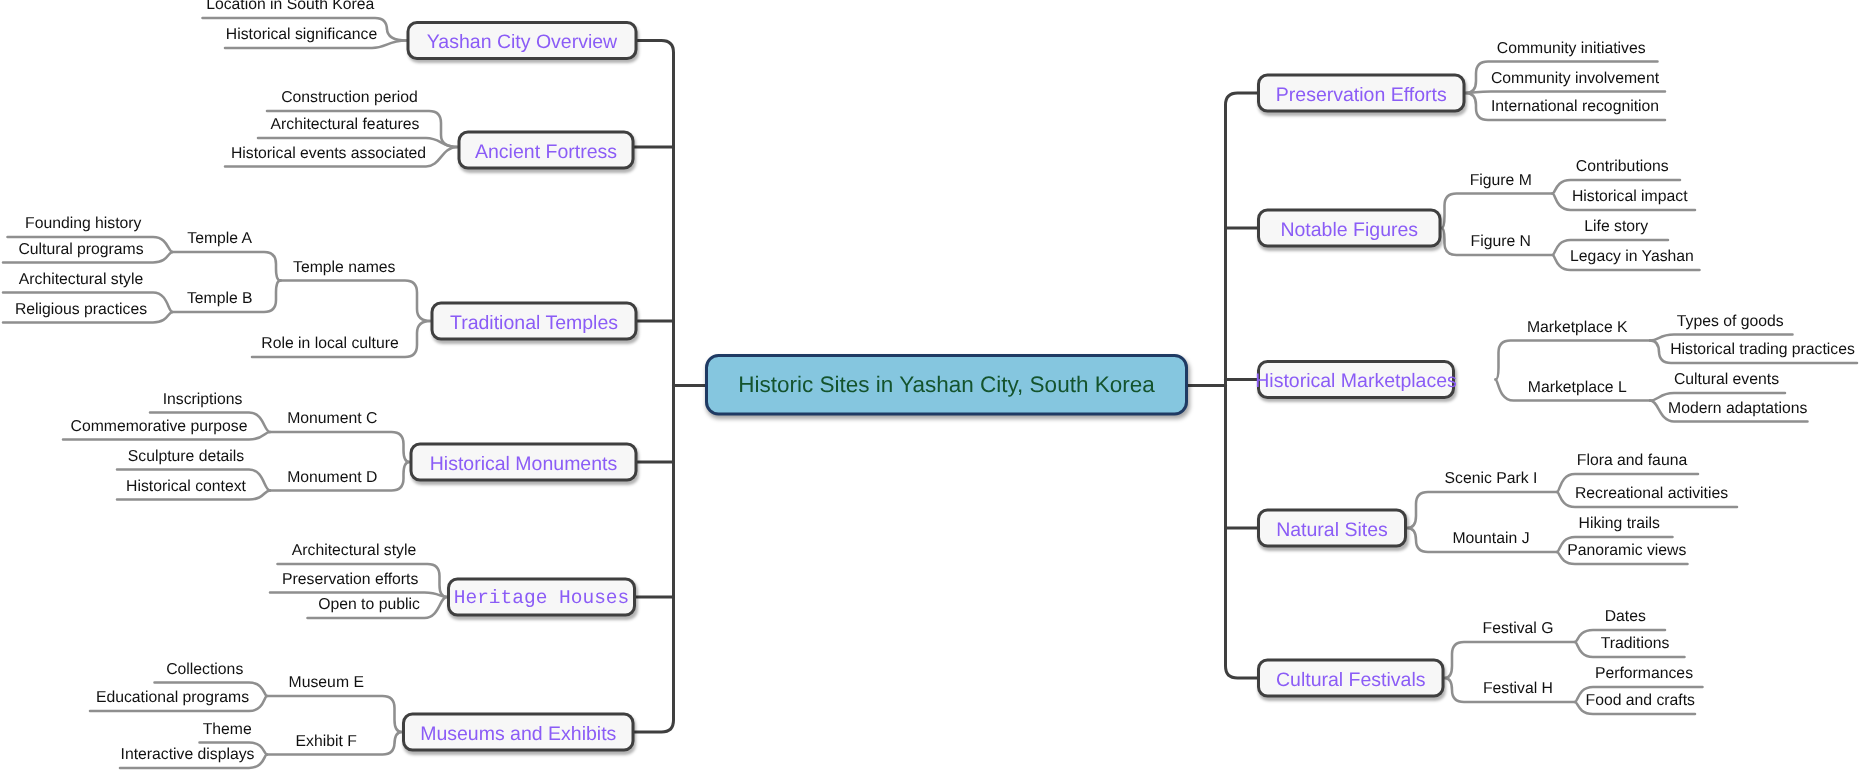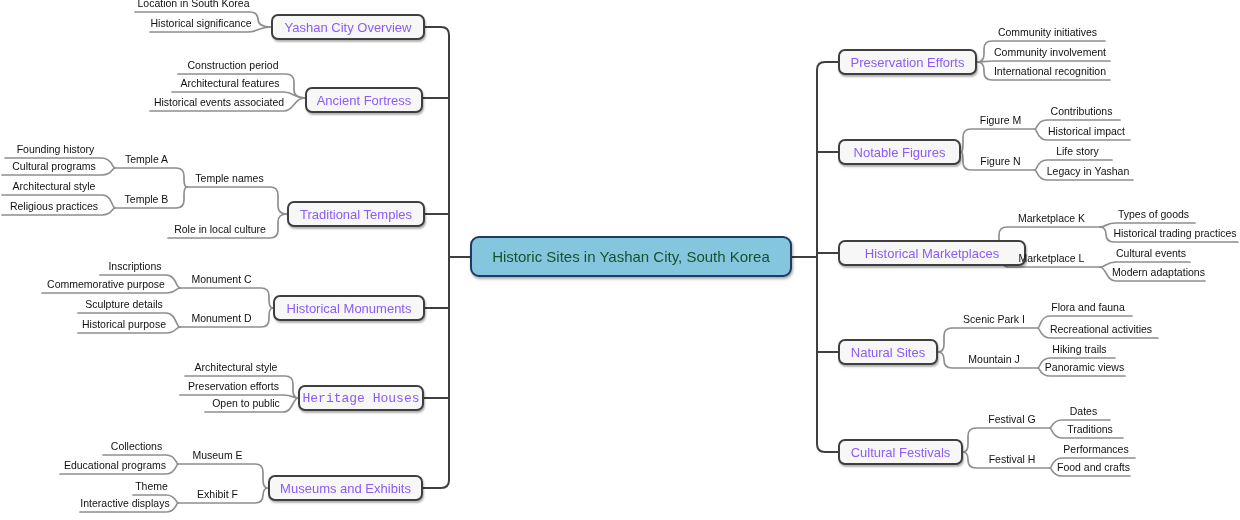--- a/index.html
+++ b/index.html
@@ -105,21 +105,21 @@
 
   <div class="bbox" style="left:271px;top:14px;width:154px;height:26px;">Yashan City Overview</div>
   <div class="bbox" style="left:305px;top:87px;width:118px;height:26px;">Ancient Fortress</div>
   <div class="bbox" style="left:287px;top:201px;width:138px;height:26px;">Traditional Temples</div>
   <div class="bbox" style="left:273px;top:295px;width:152px;height:26px;">Historical Monuments</div>
   <div class="bbox" style="left:298px;top:385px;width:126px;height:26px;font-family:Liberation Mono, monospace;">Heritage Houses</div>
   <div class="bbox" style="left:268px;top:475px;width:155px;height:26px;">Museums and Exhibits</div>
 
   <div class="bbox" style="left:838px;top:49px;width:139px;height:26px;">Preservation Efforts</div>
   <div class="bbox" style="left:838px;top:139px;width:123px;height:26px;">Notable Figures</div>
-  <div class="bbox" style="left:838px;top:240px;width:188px;height:26px;">Historical Marketplaces</div>
+  <div class="bbox" style="left:838px;top:240px;width:132px;height:26px;">Historical Marketplaces</div>
   <div class="bbox" style="left:838px;top:339px;width:100px;height:26px;">Natural Sites</div>
   <div class="bbox" style="left:838px;top:439px;width:125px;height:26px;">Cultural Festivals</div>
 
   <div class="lbl" style="left:135px;top:-3px;width:117px;">Location in South Korea</div>
   <div class="lbl" style="left:150px;top:17px;width:102px;">Historical significance</div>
   <div class="lbl" style="left:178px;top:59px;width:110px;">Construction period</div>
   <div class="lbl" style="left:172px;top:77px;width:116px;">Architectural features</div>
   <div class="lbl" style="left:150px;top:96px;width:138px;">Historical events associated</div>
   <div class="lbl" style="left:187px;top:172px;width:85px;">Temple names</div>
   <div class="lbl" style="left:115px;top:153px;width:63px;">Temple A</div>
@@ -127,21 +127,21 @@
   <div class="lbl" style="left:2px;top:160px;width:104px;">Cultural programs</div>
   <div class="lbl" style="left:115px;top:193px;width:63px;">Temple B</div>
   <div class="lbl" style="left:2px;top:180px;width:104px;">Architectural style</div>
   <div class="lbl" style="left:2px;top:200px;width:104px;">Religious practices</div>
   <div class="lbl" style="left:168px;top:223px;width:104px;">Role in local culture</div>
   <div class="lbl" style="left:180px;top:273px;width:83px;">Monument C</div>
   <div class="lbl" style="left:100px;top:260px;width:70px;">Inscriptions</div>
   <div class="lbl" style="left:42px;top:278px;width:128px;">Commemorative purpose</div>
   <div class="lbl" style="left:180px;top:312px;width:83px;">Monument D</div>
   <div class="lbl" style="left:78px;top:298px;width:92px;">Sculpture details</div>
-  <div class="lbl" style="left:78px;top:318px;width:92px;">Historical purpose</div>
+  <div class="lbl" style="left:78px;top:318px;width:92px;">Historical context</div>
   <div class="lbl" style="left:185px;top:361px;width:102px;">Architectural style</div>
   <div class="lbl" style="left:180px;top:380px;width:107px;">Preservation efforts</div>
   <div class="lbl" style="left:205px;top:397px;width:82px;">Open to public</div>
   <div class="lbl" style="left:178px;top:449px;width:79px;">Museum E</div>
   <div class="lbl" style="left:103px;top:440px;width:67px;">Collections</div>
   <div class="lbl" style="left:60px;top:459px;width:110px;">Educational programs</div>
   <div class="lbl" style="left:178px;top:488px;width:79px;">Exhibit F</div>
   <div class="lbl" style="left:133px;top:480px;width:37px;">Theme</div>
   <div class="lbl" style="left:80px;top:497px;width:90px;">Interactive displays</div>
 

